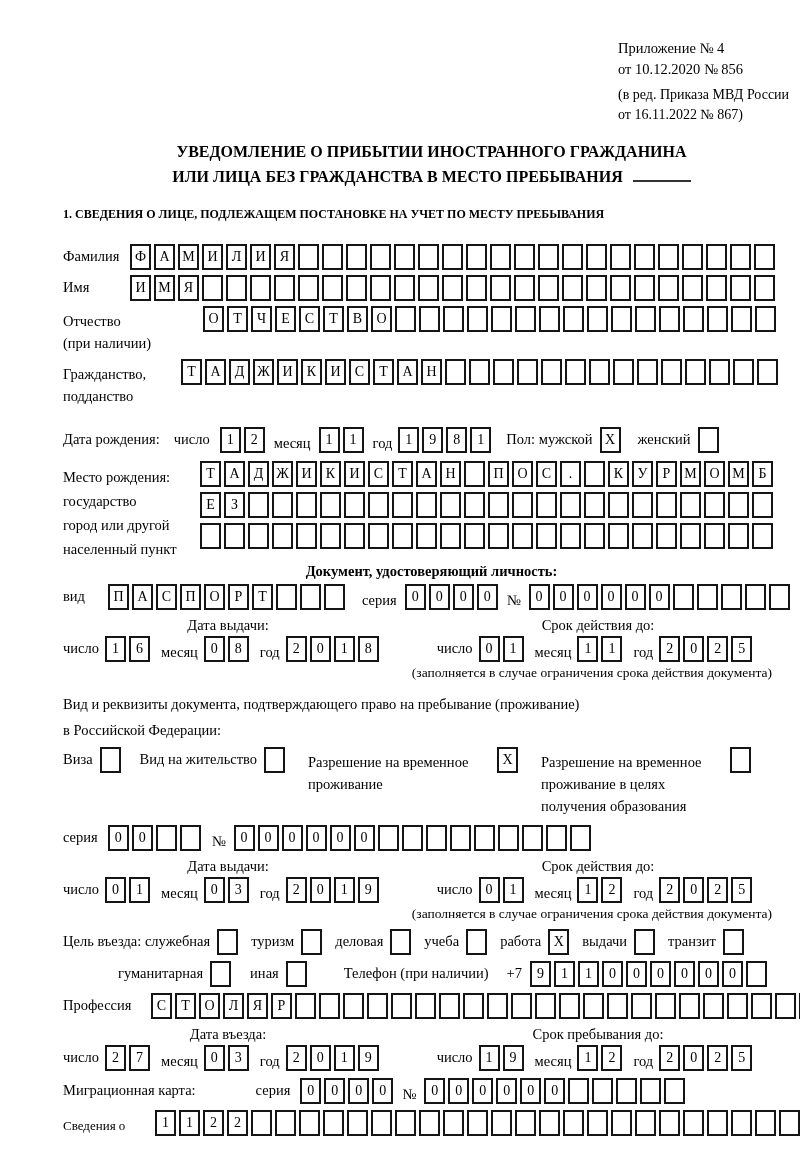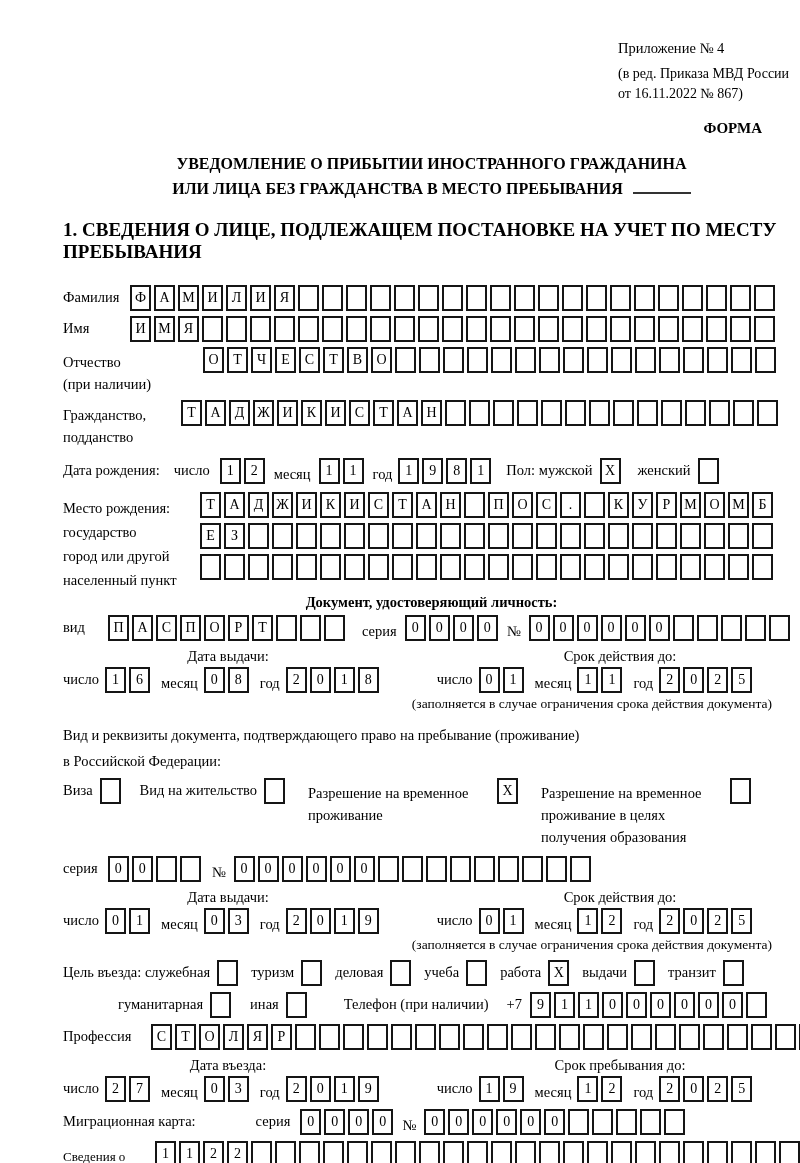--- a/index.html
+++ b/index.html
@@ -12,41 +12,41 @@
   }
   .page { position: relative; width: 800px; height: 1163px; padding: 38px 0 0 63px; overflow: hidden; font-family: Liberation Serif, serif; }
 
   .appendix { margin-left: 555px; line-height: 21px; }
   .edition  { margin-left: 555px; margin-top: 5px; line-height: 20px; font-size: 14px; }
   .forma { text-align: right; padding-right: 38px; font-weight: bold; margin-top: 16px; font-size: 15px; }
 
   .title { text-align: center; font-weight: bold; font-size: 16px; margin-top: 14px; line-height: 25px; }
   .title-underline { display: inline-block; width: 58px; border-bottom: 2.5px solid #333; margin-left: 10px; }
 
-  .section-heading { font-weight: bold; font-size: 19px; margin-top: 18px; }
+  .section-heading { font-weight: bold; font-size: 12px; margin-top: 18px; }
 
   .frow { display: flex; align-items: flex-start; margin-top: 5px; }
   .flabel { flex: none; padding-top: 4px; }
   .lblblock { flex: none; line-height: 22px; padding-top: 4px; }
   .cells { white-space: nowrap; flex: none; }
   .cellcol .cells { display: block; margin-bottom: 5px; }
 
   .cell {
     display: inline-block; width: 21px; height: 26px;
     border: 2px solid #151515; margin-right: 3px;
     text-align: center; font-size: 14px; line-height: 22px;
     vertical-align: top; background: #fff;
   }
   .checkbox { margin-left: 7px; }
 
   .il { padding-top: 4px; flex: none; }
 
   .center-bold { text-align: center; font-weight: bold; margin-top: 8px; font-size: 14.5px; }
 
-  .date-headers { display: flex; margin-top: 7px; gap: 22px; }
+  .date-headers { display: flex; margin-top: 7px; }
   .dh1 { width: 330px; text-align: center; flex: none; }
   .dh2 { width: 330px; text-align: center; flex: none; margin-left: 40px; }
 
   .daterow { display: flex; align-items: flex-start; margin-top: 2px; }
   .dspacer { width: 55px; flex: none; }
 
   .note-right { text-align: right; padding-right: 28px; font-size: 13.5px; margin-top: 3px; }
   .para { margin-top: 10px; line-height: 26px; }
 
   .permits { display: flex; align-items: flex-start; margin-top: 4px; }
@@ -56,27 +56,27 @@
   .reps { display: flex; align-items: flex-start; margin-top: 6px; }
   .reps .lblblock { width: 92px; font-size: 13px; line-height: 24px; }
 </style>
 </head>
 <body>
 
 <div class="page">
 
   <div class="appendix">
     <div>Приложение № 4</div>
+    <div>от 10.12.2020 № 856</div>
   </div>
   <div class="edition">
     <div>(в ред. Приказа МВД России</div>
     <div>от 16.11.2022 № 867)</div>
   </div>
 
-  <div class="forma">ФОРМА</div>
 
   <div class="title">
     <div>УВЕДОМЛЕНИЕ О ПРИБЫТИИ ИНОСТРАННОГО ГРАЖДАНИНА</div>
     <div><span>ИЛИ ЛИЦА БЕЗ ГРАЖДАНСТВА В МЕСТО ПРЕБЫВАНИЯ</span><span class="title-underline"></span></div>
   </div>
 
   <div class="section-heading">1. СВЕДЕНИЯ О ЛИЦЕ, ПОДЛЕЖАЩЕМ ПОСТАНОВКЕ НА УЧЕТ ПО МЕСТУ ПРЕБЫВАНИЯ</div>
 
   <div class="frow" style="margin-top:22px">
     <span class="flabel" style="width:67px">Фамилия</span>
@@ -97,21 +97,21 @@
   </div>
 
   <div class="frow">
     <span class="lblblock" style="width:118px">
       <div>Гражданство,</div>
       <div>подданство</div>
     </span>
     <span class="cells"><span class="cell">Т</span><span class="cell">А</span><span class="cell">Д</span><span class="cell">Ж</span><span class="cell">И</span><span class="cell">К</span><span class="cell">И</span><span class="cell">С</span><span class="cell">Т</span><span class="cell">А</span><span class="cell">Н</span><span class="cell"></span><span class="cell"></span><span class="cell"></span><span class="cell"></span><span class="cell"></span><span class="cell"></span><span class="cell"></span><span class="cell"></span><span class="cell"></span><span class="cell"></span><span class="cell"></span><span class="cell"></span><span class="cell"></span><span class="cell"></span></span>
   </div>
 
-  <div class="frow" style="margin-top:10px">
+  <div class="frow" style="margin-top:20px">
     <span class="il" style="margin-right:14px">Дата рождения:</span>
     <span class="il" style="margin-right:10px">число</span>
     <span class="cells"><span class="cell">1</span><span class="cell">2</span></span>
     <span class="il" style="margin:4px 8px 0 6px">месяц</span>
     <span class="cells"><span class="cell">1</span><span class="cell">1</span></span>
     <span class="il" style="margin:4px 6px 0 6px">год</span>
     <span class="cells"><span class="cell">1</span><span class="cell">9</span><span class="cell">8</span><span class="cell">1</span></span>
     <span class="il" style="margin-left:12px">Пол: мужской</span>
     <span class="cell checkbox">X</span>
     <span class="il" style="margin-left:14px">женский</span>

